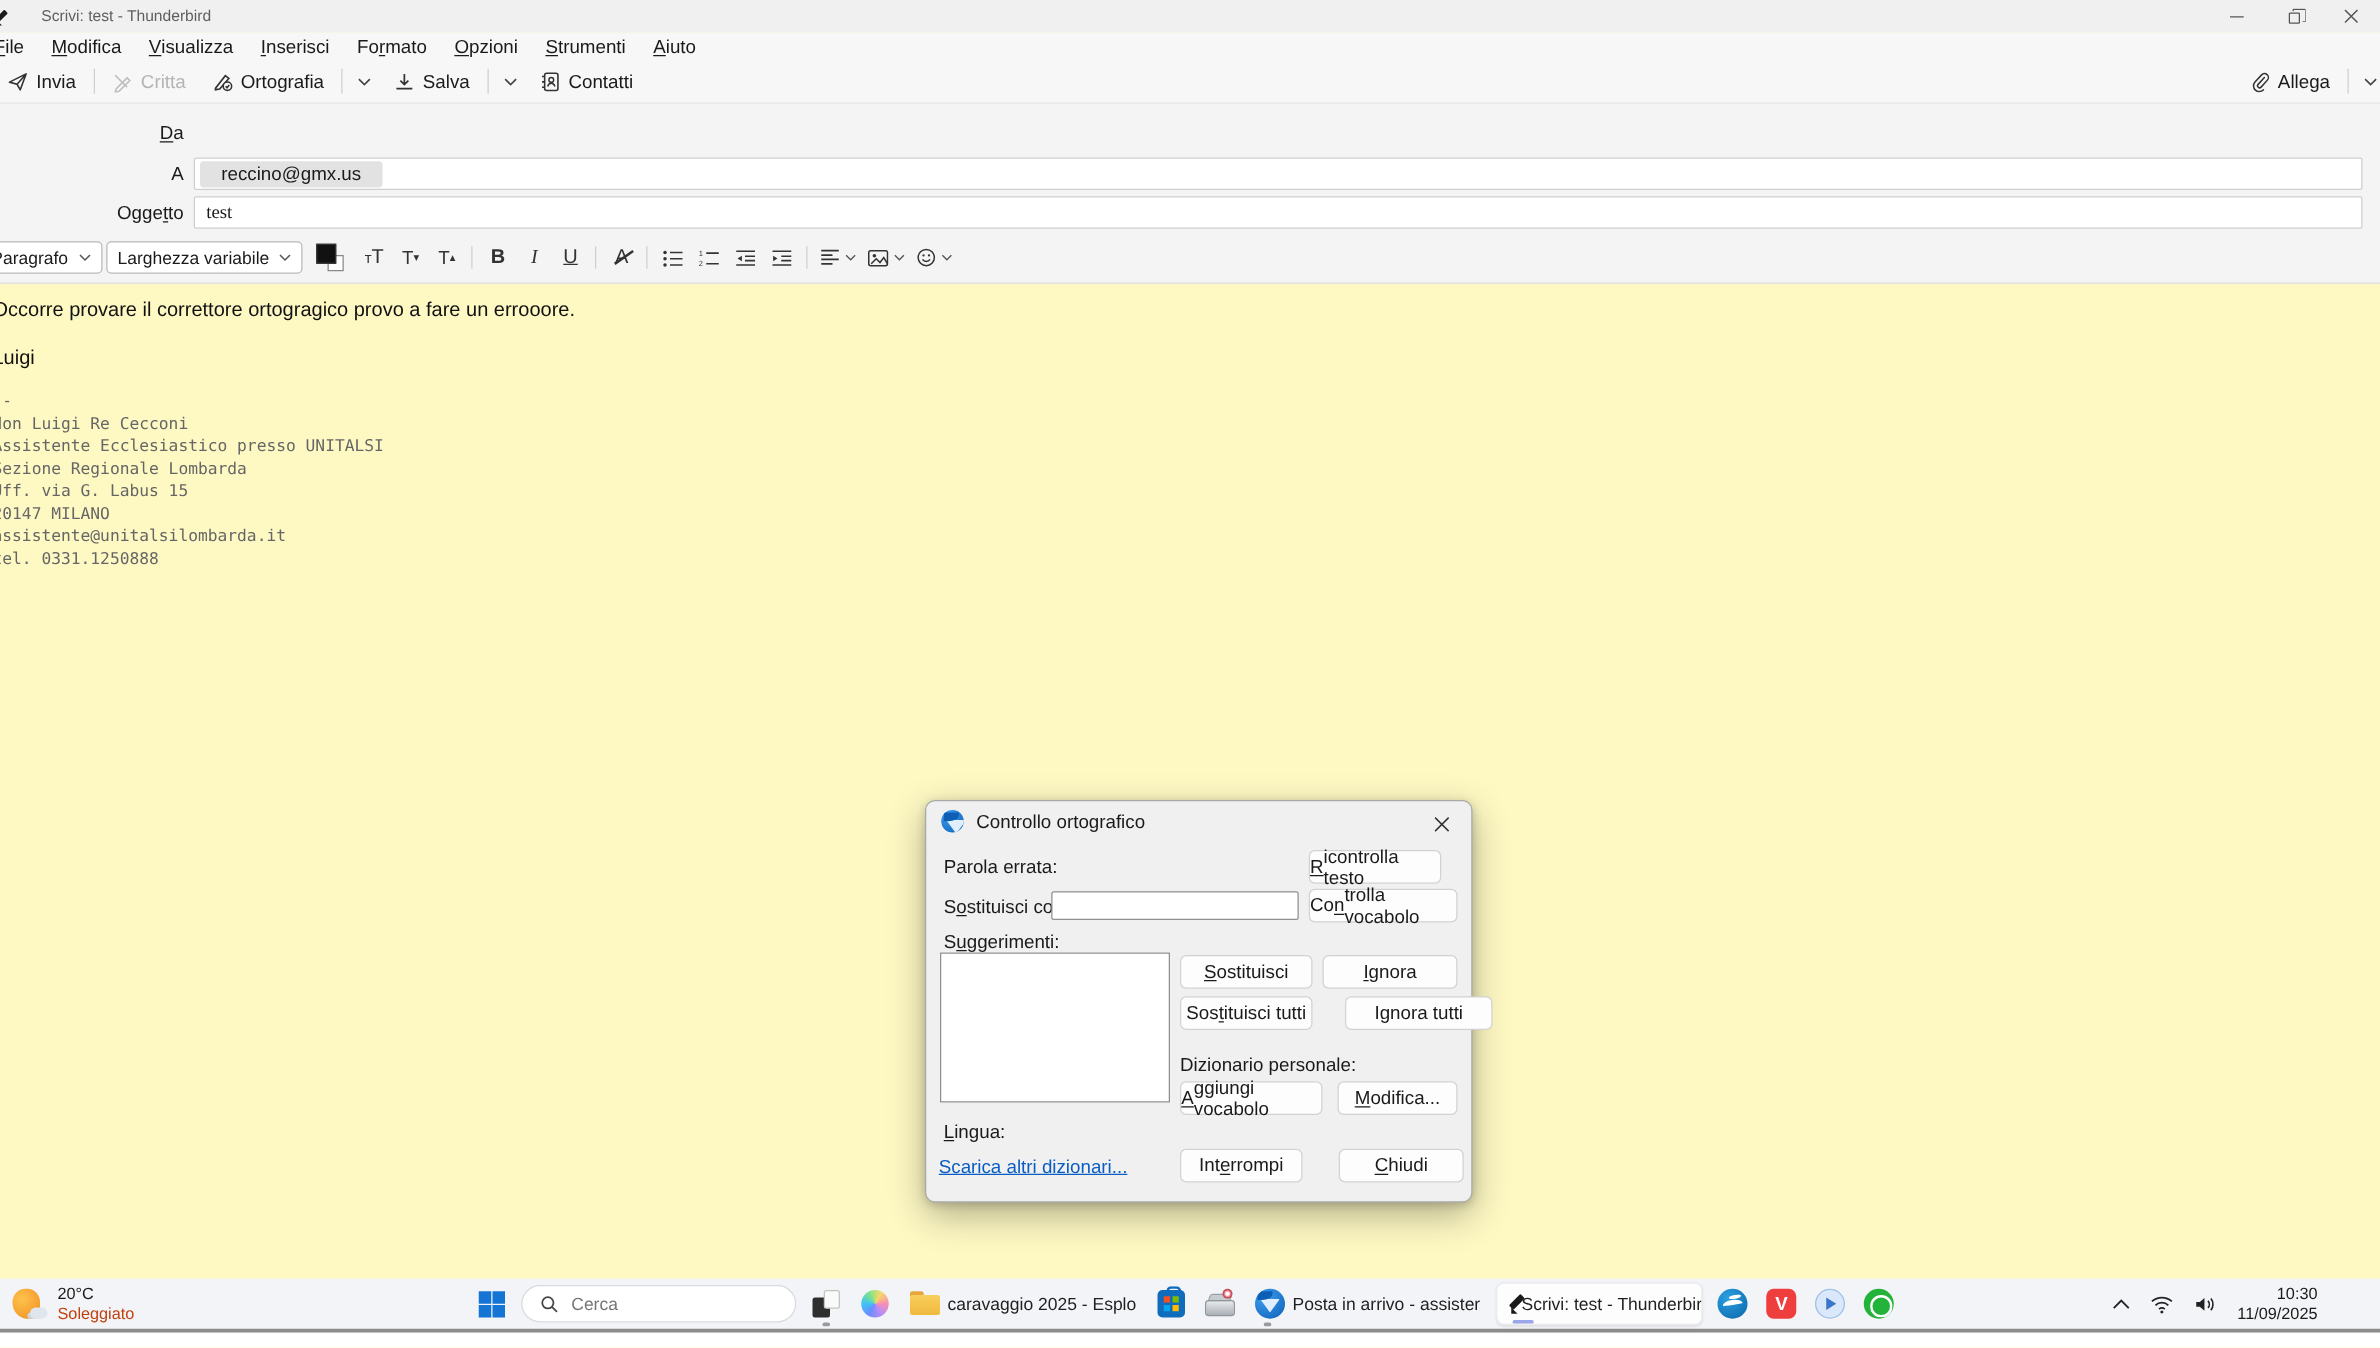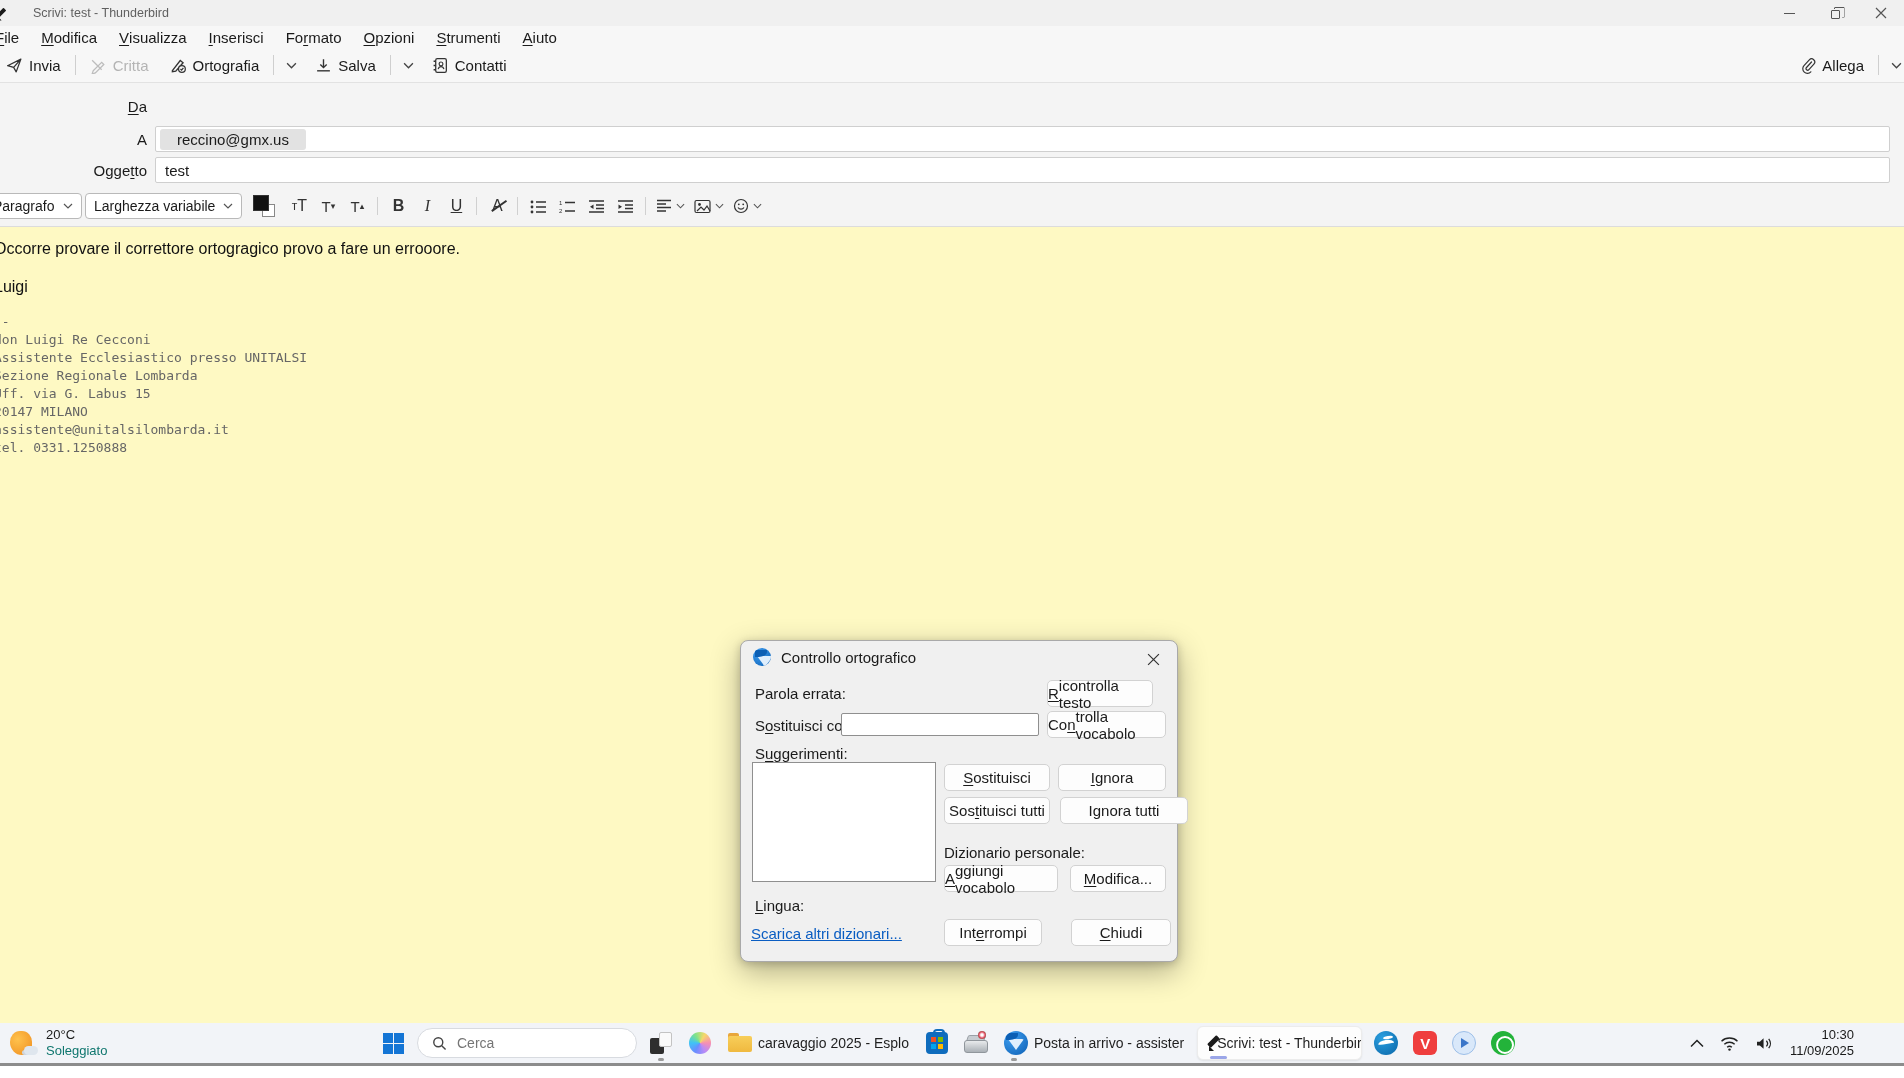--- a/index.html
+++ b/index.html
@@ -33,21 +33,21 @@
   
   .headers { background:#f4f4f4; border-bottom:1px solid #dcdcdc; padding-top:8px; }
   .hrow { display:flex; align-items:center; margin-bottom:5px; }
   .hlabel { width:147px; text-align:right; font-size:15px; flex:none; }
   .from-vals { display:flex; align-items:center; margin-left:14px; font-size:15px; gap:0; }
   .from-secondary { font-style:italic; color:#8a8a8a; margin-left:14px; }
   .vsep { width:1px; height:18px; background:#c9c9c9; margin:0 14px; }
   .cc-btn { padding:2px 8px; border-radius:3px; }
   .hinput { flex:1; margin:0 14px 0 8px; height:26px; background:#fff; border:1px solid #cfcfcf; border-radius:2px; display:flex; align-items:center; padding:0 4px; }
   .pill { background:#e2e2e2; border-radius:3px; padding:2px 17px; font-size:15px; }
-  .hinput input { border:none; outline:none; background:transparent; font-size:15px; font-family:Liberation Sans, sans-serif; width:100%; padding-left:5px; color:#1a1a1a; }
+  .hinput input { border:none; outline:none; background:transparent; font-size:15px; font-family:Liberation Serif, serif; width:100%; padding-left:5px; color:#1a1a1a; }
 
   .formatbar { display:flex; align-items:center; gap:3px; padding:5px 0 7px 0; }
   .fselect { height:26px; background:#fff; border:1px solid #b9b9b9; border-radius:4px; display:flex; align-items:center; gap:8px; padding:0 8px; font-size:14px; }
   .fselect.first { margin-left:-16px; width:98px; }
   .color-widget { position:relative; width:22px; height:22px; margin:0 8px; }
   .color-widget .bg { position:absolute; right:0; bottom:0; width:13px; height:13px; background:#fff; border:1px solid #888; }
   .color-widget .fg { position:absolute; left:0; top:0; width:16px; height:16px; background:#111; border:1px solid #333; }
   .fbtn { min-width:26px; height:26px; display:flex; align-items:center; justify-content:center; border-radius:4px; font-size:15px; color:#333; padding:0 3px; }
   .fbtn b { font-size:16px; } .fbtn i { font-family:"Liberation Serif",serif; font-size:16px; }
   .fbtn .ul { text-decoration:underline; font-size:16px; }
@@ -71,21 +71,21 @@
   .dlg-list { position:absolute; left:11px; top:121px; width:184px; height:120px; background:#fff; border:1px solid #8f8f8f; }
   .dlg-link { position:absolute; left:10px; top:284px; font-size:15px; color:#0a5dc2; text-decoration:underline; }
 
   
   .taskbar { position:absolute; left:0; right:0; bottom:12px; height:43px; background:#f2f4f8; border-bottom:3px solid #8c8c8c; }
   .tb-weather { position:absolute; left:10px; top:4px; display:flex; align-items:center; gap:9px; }
   .weather-icon { position:relative; width:27px; height:27px; }
   .weather-icon .sun { position:absolute; left:0; top:1px; width:22px; height:24px; border-radius:50% 50% 40% 60%; background:radial-gradient(circle at 35% 35%, #ffc24d, #ef8d1f); }
   .weather-icon .cloud { position:absolute; right:-1px; bottom:2px; width:14px; height:9px; border-radius:8px; background:#dfe6ee; box-shadow:-4px 2px 0 -2px #cdd6e0; }
   .weather-txt { font-size:13px; line-height:16px; color:#1a1a1a; }
-  .weather-txt .cond { color:#0f766e; }
+  .weather-txt .cond { color:#c2410c; }
   .tb-center { position:absolute; left:378px; top:0; height:40px; display:flex; align-items:center; gap:9px; }
   .start-logo { width:21px; height:21px; display:grid; grid-template-columns:10px 10px; grid-template-rows:10px 10px; gap:1px; }
   .start-logo div { background:#1475d5; }
   .search-pill { width:220px; height:30px; background:#fff; border:1px solid #d8dbe0; border-radius:16px; display:flex; align-items:center; gap:10px; padding:0 14px; }
   .search-pill input { border:none; outline:none; font-size:14px; width:150px; font-family:"Liberation Sans",sans-serif; background:transparent; color:#333; }
   .task-icon { position:relative; width:30px; height:40px; display:flex; align-items:center; justify-content:center; }
   .run-dot { position:absolute; bottom:2px; left:50%; transform:translateX(-50%); width:6px; height:3px; border-radius:2px; background:#9a9a9a; }
   .squares-icon { position:relative; width:22px; height:22px; }
   .squares-icon .b { position:absolute; left:0; bottom:0; width:14px; height:16px; background:#2e2e2e; border-radius:2px; }
   .squares-icon .w { position:absolute; right:0; top:0; width:13px; height:15px; background:#fafafa; border:1px solid #c3c3c3; border-radius:2px; }
@@ -379,21 +379,21 @@
     <div class="dlg-label" style="left:14px;top:76px">S<u>o</u>stituisci con:</div>
     <input class="dlg-input" style="left: 100px; top: 72px; width: 198px; height: 23px;" value="">
     <div class="dbtn" style="left:306px;top:70px;width:119px">Co<u>n</u>trolla vocabolo</div>
 
     <div class="dlg-label" style="left:14px;top:104px">S<u>u</u>ggerimenti:</div>
     <div class="dlg-list"></div>
 
     <div class="dbtn" style="left:203px;top:123px;width:106px"><u>S</u>ostituisci</div>
     <div class="dbtn" style="left:317px;top:123px;width:108px"><u>I</u>gnora</div>
     <div class="dbtn" style="left:203px;top:156px;width:106px">Sos<u>t</u>ituisci tutti</div>
-    <div class="dbtn" style="left:319px;top:156px;width:128px">Ignora tutti</div>
+    <div class="dbtn" style="left:335px;top:156px;width:118px">Ignora tutti</div>
 
     <div class="dlg-label" style="left:203px;top:203px">Dizionario personale:</div>
     <div class="dbtn" style="left:203px;top:224px;width:114px"><u>A</u>ggiungi vocabolo</div>
     <div class="dbtn" style="left:329px;top:224px;width:96px"><u>M</u>odifica...</div>
 
     <div class="dlg-label" style="left:14px;top:256px"><u>L</u>ingua:</div>
     <a class="dlg-link">Scarica altri dizionari...</a>
 
     <div class="dbtn" style="left:203px;top:278px;width:98px">Int<u>e</u>rrompi</div>
     <div class="dbtn" style="left:330px;top:278px;width:100px"><u>C</u>hiudi</div>

